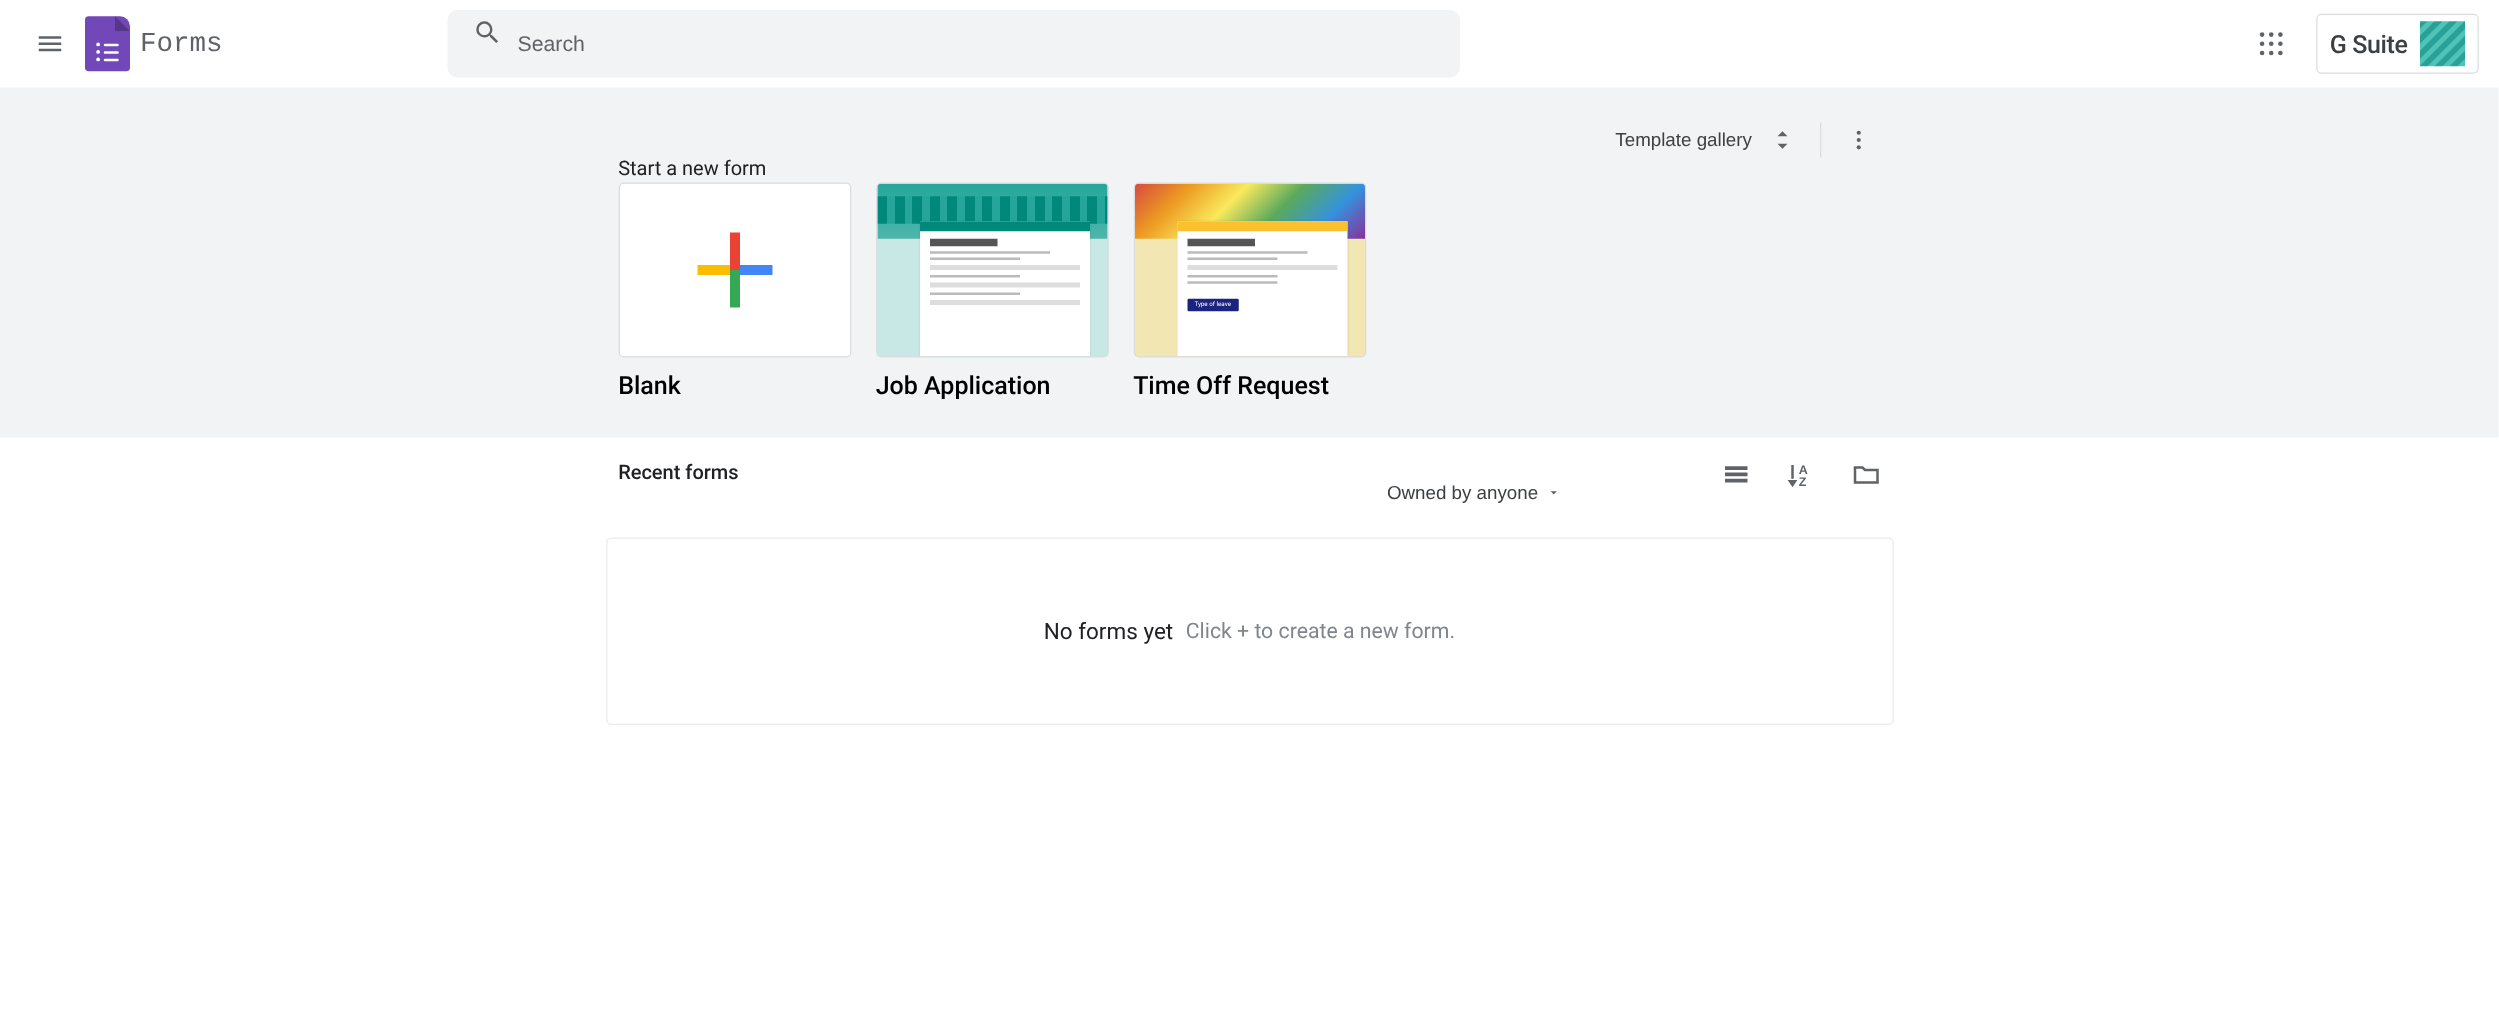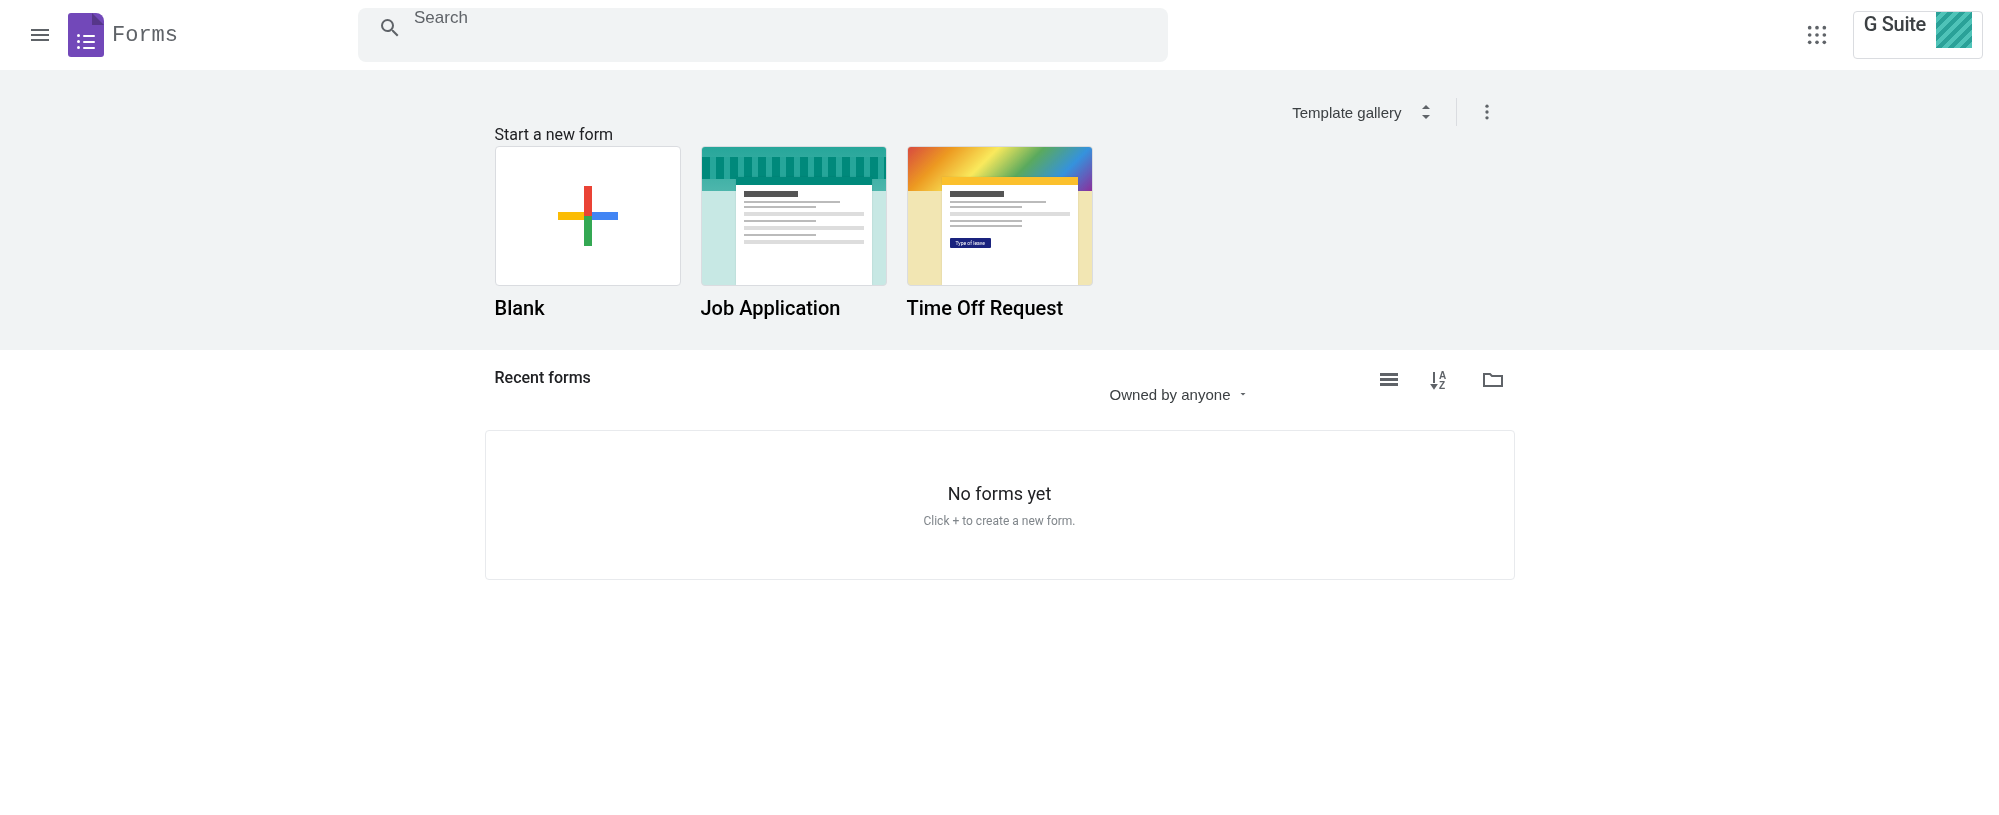--- a/index.html
+++ b/index.html
@@ -38,21 +38,21 @@
   }
   .forms-logo-lines .row { display: flex; align-items: center; gap: 3px; }
   .forms-logo-lines .dot { width: 3px; height: 3px; background: #fff; border-radius: 50%; }
   .forms-logo-lines .bar { height: 2px; flex: 1; background: #fff; border-radius: 1px; }
   .product-name { font-size: 22px; color: #5f6368; font-weight: 400; }
 
   .search-wrap {
     margin-left: 180px;
     width: 810px; height: 54px;
     background: #f1f3f4; border-radius: 8px;
-    display: flex; align-items: flex-start; padding: 0 12px;
+    display: flex; align-items: flex-end; padding: 16px 12px;
   }
   .search-wrap .icon-btn {
     width: 40px; height: 40px; display: flex; align-items: center; justify-content: center;
     border: none; background: transparent; cursor: pointer; color: #5f6368;
   }
   .search-input {
     flex: 1; border: none; background: transparent; outline: none;
     font-size: 17px; color: #3c4043; padding-left: 4px;
   }
   .search-input::placeholder { color: #5f6368; }
@@ -60,21 +60,21 @@
   .header-right {
     margin-left: auto; display: flex; align-items: center; gap: 16px;
   }
   .apps-btn {
     width: 40px; height: 40px; border-radius: 50%;
     display: flex; align-items: center; justify-content: center;
     border: none; background: transparent; cursor: pointer;
   }
   .gsuite-box {
     border: 1px solid #dadce0; border-radius: 4px;
-    height: 48px; display: flex; align-items: flex-start; padding: 0 10px; gap: 10px;
+    height: 48px; display: flex; align-items: center; padding: 0 10px; gap: 10px;
     cursor: pointer;
   }
   .gsuite-label { font-size: 20px; color: #3c4043; font-weight: 500; letter-spacing: -0.3px; }
   .avatar {
     width: 36px; height: 36px;
     background: linear-gradient(135deg,#2aa198 25%,#4fc3b8 25%,#4fc3b8 50%,#2aa198 50%,#2aa198 75%,#4fc3b8 75%);
     background-size: 12px 12px;
   }
 
   
@@ -155,25 +155,25 @@
   }
   .toolbar-icons { display: flex; gap: 28px; }
   .tool-icon {
     width: 24px; height: 24px; color: #5f6368; cursor: pointer;
     border: none; background: transparent; display: flex; align-items: center; justify-content: center;
   }
 
   .empty-state {
     border: 1px solid #e8eaed; border-radius: 4px;
     height: 150px; margin-top: 10px;
-    display: flex; flex-direction: column; align-items: center; justify-content: center; gap: 10px;
+    display: flex; flex-direction: row; align-items: center; justify-content: center; gap: 10px;
     margin-left: -10px; width: 1030px;
   }
   .empty-title { font-size: 18px; color: #202124; }
-  .empty-sub { font-size: 12px; color: #80868b; text-align: right; }
+  .empty-sub { font-size: 17px; color: #80868b; text-align: right; }
 
   svg { display: block; }
 </style>
 </head>
 <body>
 
 <div class="header">
   <button class="menu-btn">
     <span>
       <svg width="24" height="24" viewBox="0 0 24 24" fill="#5f6368">

